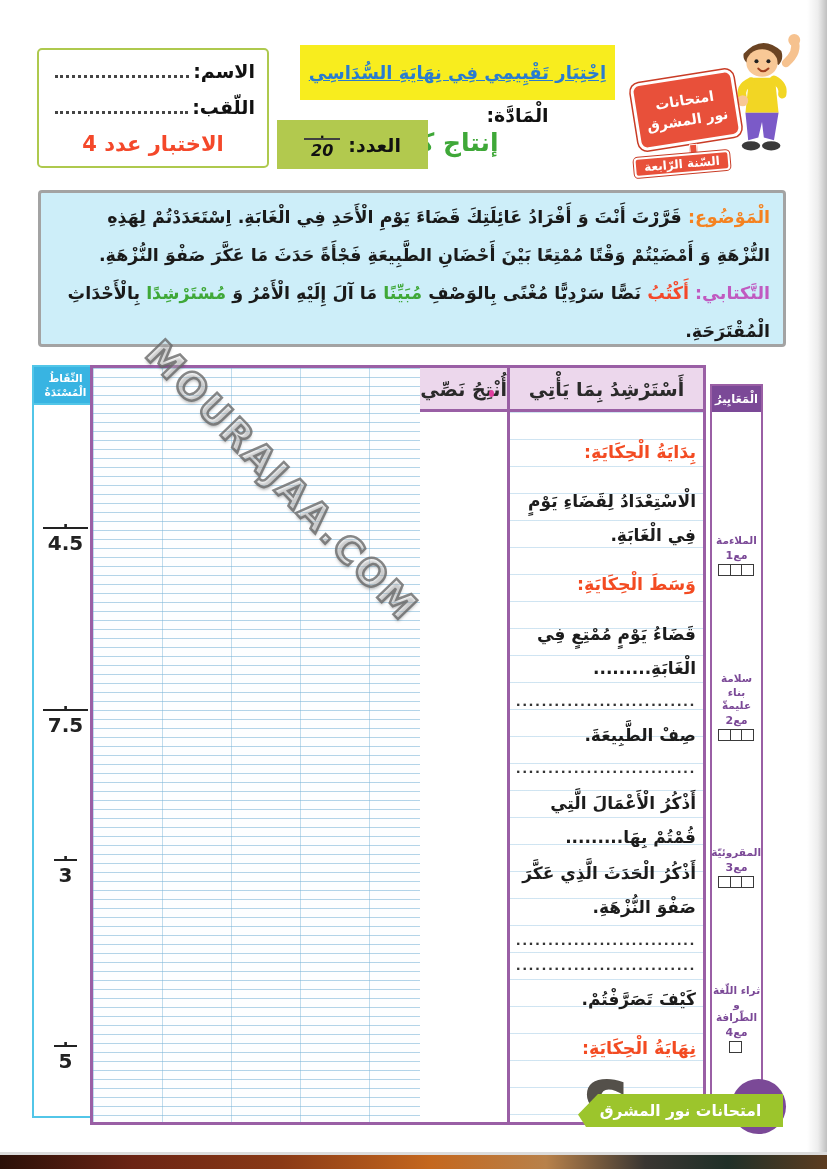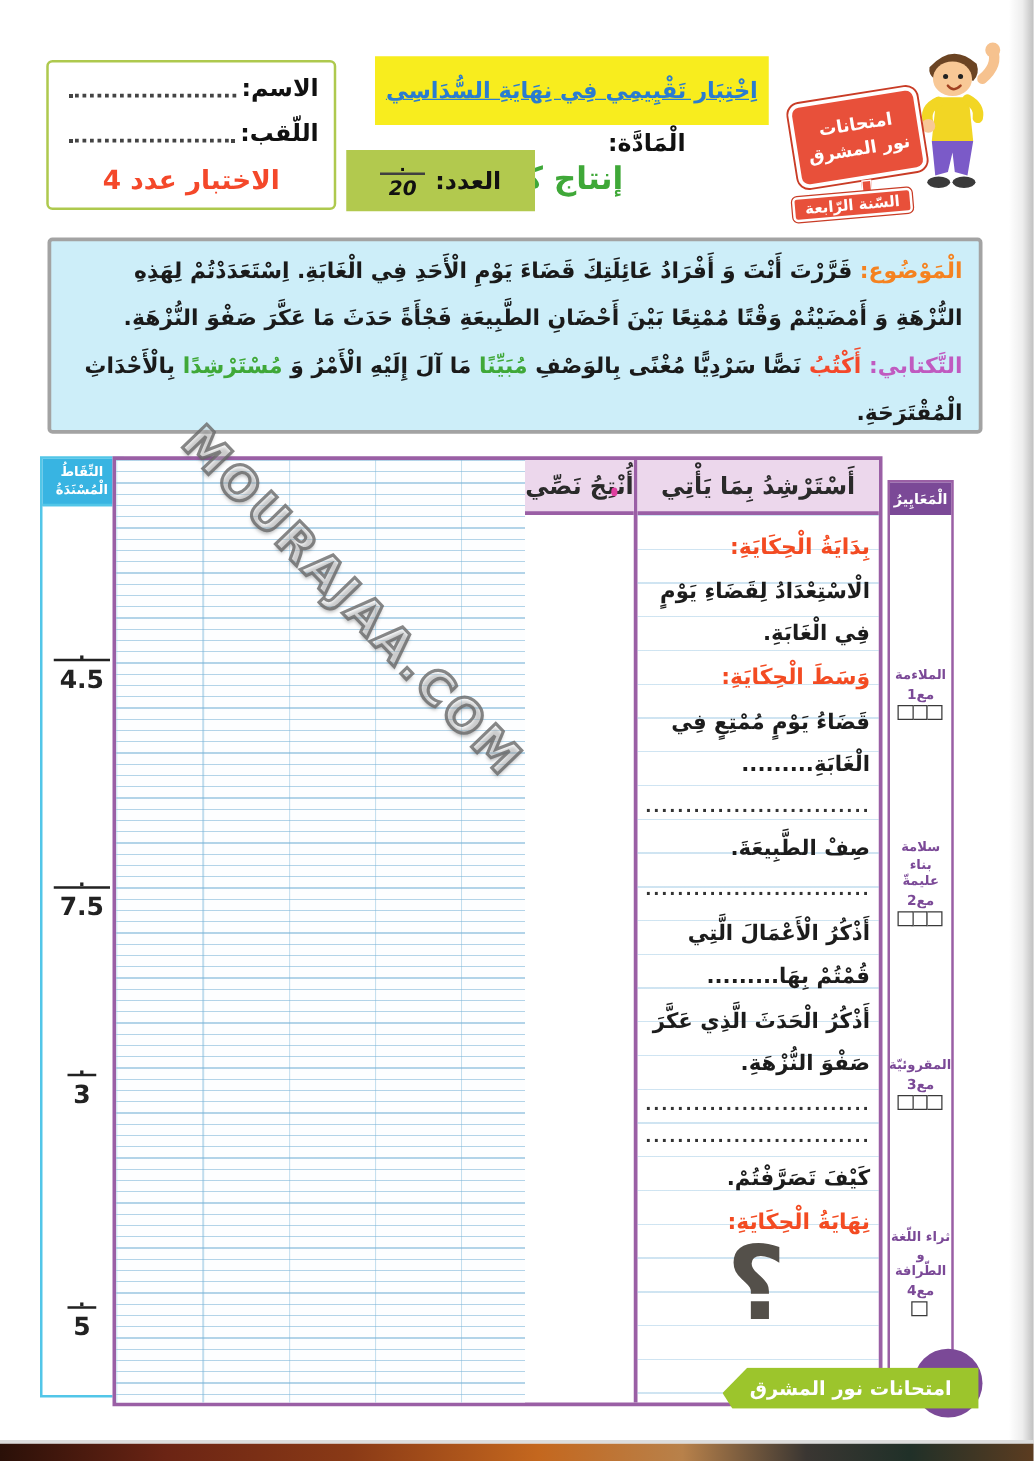--- a/index.html
+++ b/index.html
@@ -89,21 +89,21 @@
     font-weight:bold; font-size:19px; color:#2a2a2a; flex:none;}
   .write-body { flex:1; position:relative;
     background-color:#fdfeff;
     background-image:
       repeating-linear-gradient(to right, rgba(120,180,215,0.45) 0 1px, transparent 1px 69px),
       repeating-linear-gradient(to bottom, rgba(105,170,210,0.5) 0 1px, transparent 1px 9px);
   }
   .ink-dot { position:absolute; top:22px; left:396px; width:5px; height:7px; background:#e040a0; border-radius:50%; }
   .guide-body { flex:1; padding:8px 7px 0 4px; overflow:hidden;
     background-image:repeating-linear-gradient(to bottom, rgba(130,185,220,0.38) 0 1px, transparent 1px 27px);}
-  .g-heading { color:#f34b22; font-weight:bold; font-size:17.5px; line-height:1.85; margin:2px 0;}
+  .g-heading { color:#f34b22; font-weight:bold; font-size:17.5px; line-height:1.85; margin:16px 0;}
   .g-text { color:#1c1c1c; font-weight:bold; font-size:17px; line-height:2.0; margin:2px 0;}
   .g-dots { color:#333; font-weight:bold; font-size:13px; letter-spacing:1.5px; line-height:1.2;
     margin:9px 0; white-space:nowrap; overflow:hidden;}
   .g-qmark { text-align:center; font-size:82px; font-weight:bold; color:#54504a; line-height:0.9; margin-top:-6px;}
 
   
   .criteria-col { position:absolute; left:710px; top:365px; width:53px; height:740px;
     border:2.5px solid #9a5fa5; background:#fff; z-index:2;margin-top:19px;}
   .criteria-header { background:#7b4997; color:#fff; font-weight:bold; font-size:11.5px;
     text-align:center; padding:6px 1px; }

